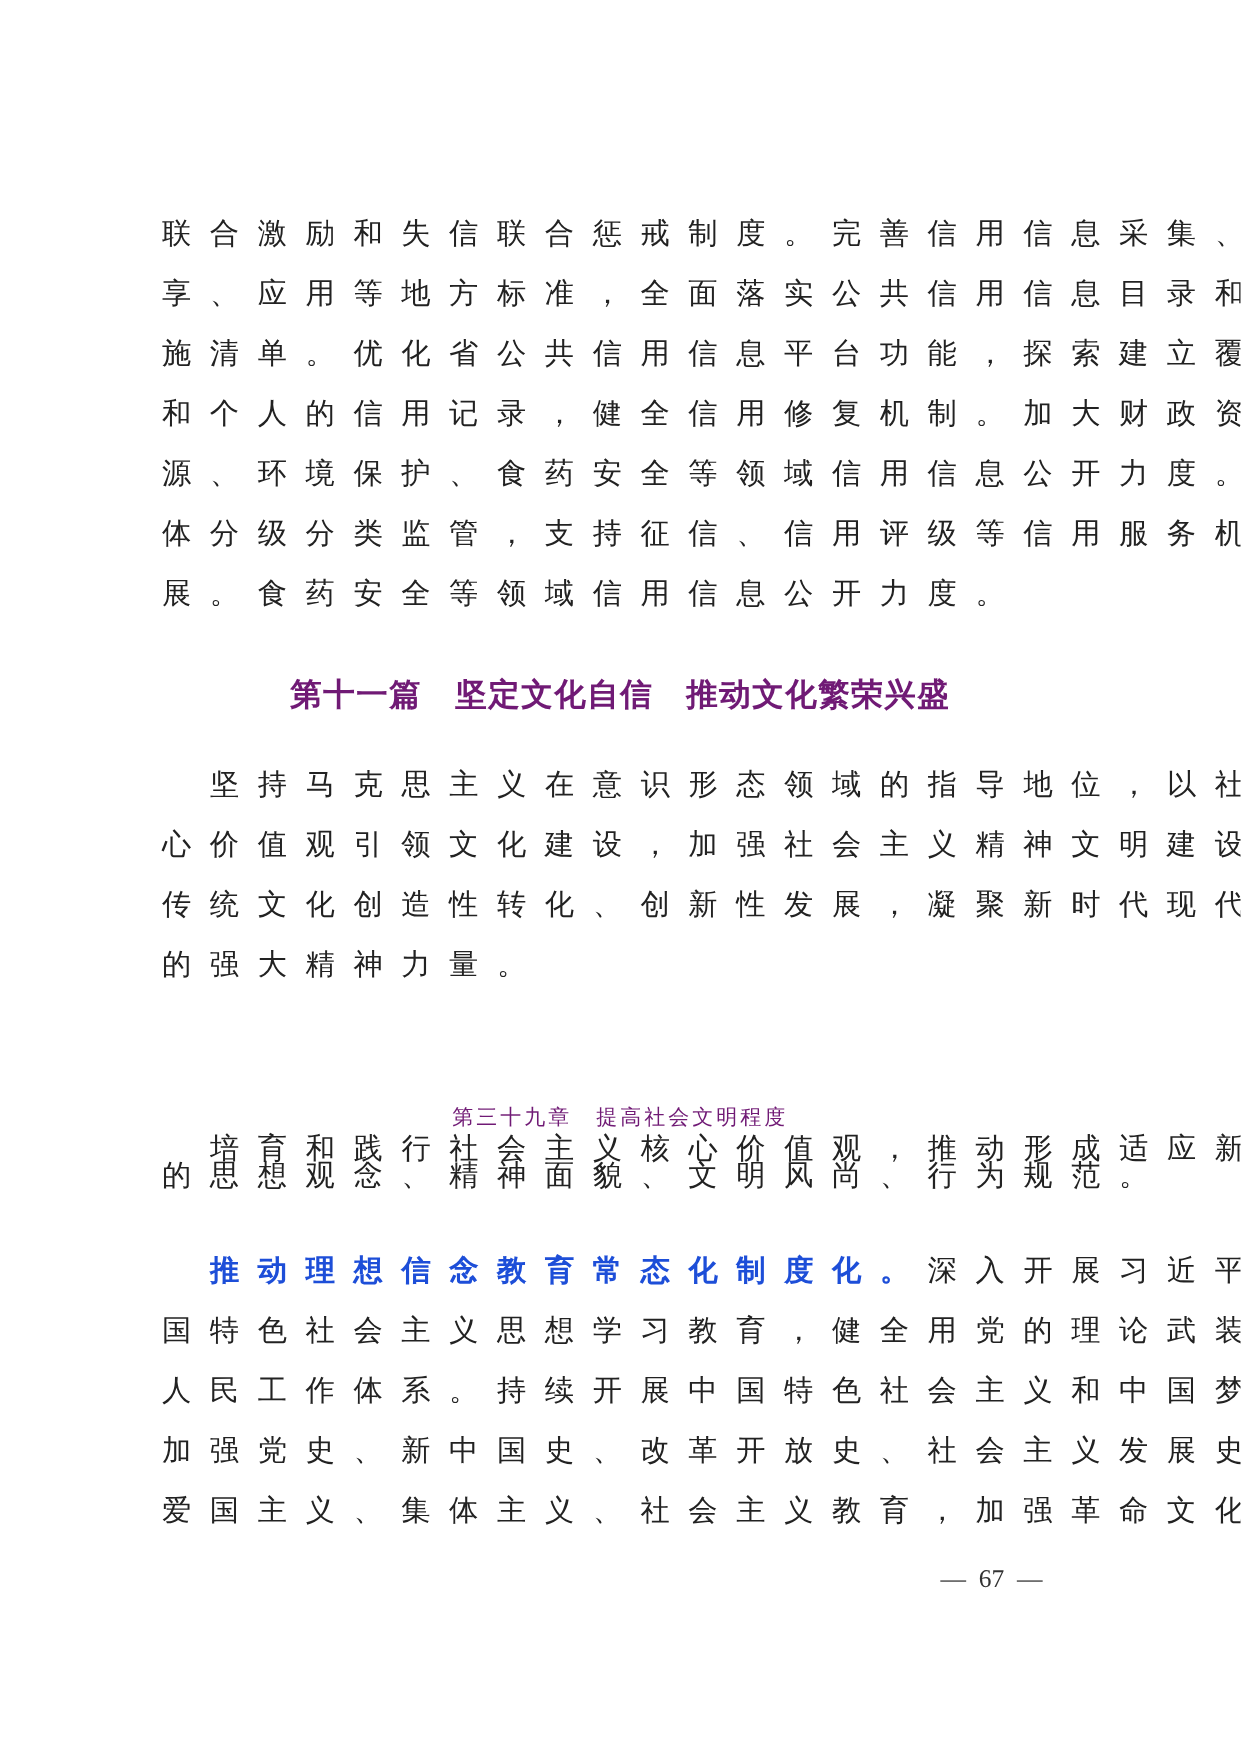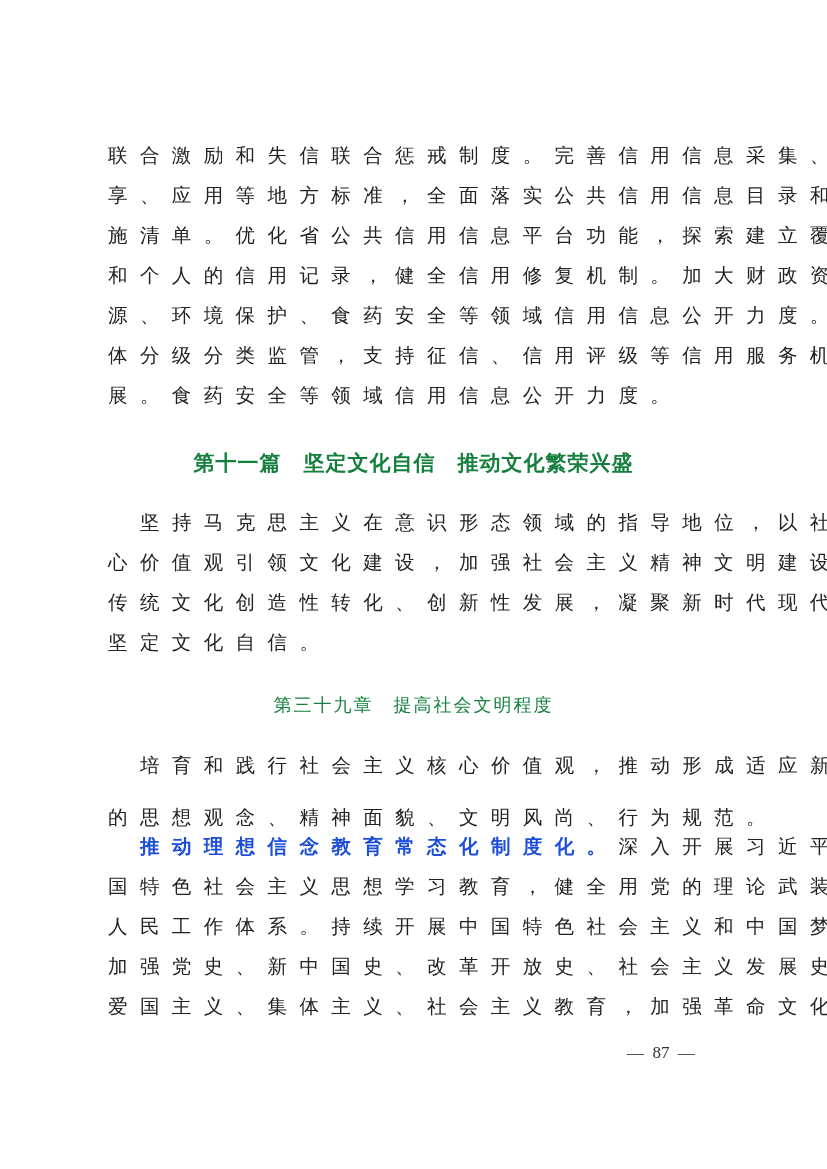--- a/index.html
+++ b/index.html
@@ -41,33 +41,34 @@
       color: #1d4ed8;
     }
     .heading {
       position: absolute;
       left: 0;
       width: 827px;
       text-align: center;
       height: 40px;
       line-height: 40px;
       white-space: pre;
-      color: #15803d;
+      color: #701a75;
     }
     .heading.part {
       font-size: 21px;
       font-weight: bold;
       letter-spacing: 1px;
       font-family: "DejaVu Serif", "Liberation Serif", serif;
     }
     .heading.chapter {
-      font-size: 18px;
+      font-size: 14px;
       font-weight: normal;
       letter-spacing: 2px;
       font-family: "DejaVu Serif", "Liberation Serif", serif;
+      margin-top: 40px;
     }
     .page-number {
       position: absolute;
       left: 606px;
       top: 1038px;
       width: 110px;
       height: 30px;
       line-height: 30px;
       text-align: center;
       font-size: 17px;
@@ -90,32 +91,32 @@
     <div class="line" style="top:336px">体分级分类监管，支持征信、信用评级等信用服务机构规范发</div>
     <div class="line" style="top:376px">展。食药安全等领域信用信息公开力度。</div>
   </div>
 
   <div class="heading part" style="top:443px">第十一篇　坚定文化自信　推动文化繁荣兴盛</div>
 
   <div>
     <div class="line indent" style="top:503px">坚持马克思主义在意识形态领域的指导地位，以社会主义核</div>
     <div class="line" style="top:543px">心价值观引领文化建设，加强社会主义精神文明建设，加快优秀</div>
     <div class="line" style="top:583px">传统文化创造性转化、创新性发展，凝聚新时代现代化强省建设</div>
-    <div class="line" style="top:623px">坚定文化自信。</div>
+    <div class="line" style="top:623px">的强大精神力量。</div>
   </div>
 
   <div class="heading chapter" style="top:685px">第三十九章　提高社会文明程度</div>
 
   <div>
     <div class="line indent" style="top:746px">培育和践行社会主义核心价值观，推动形成适应新时代要求</div>
-    <div class="line" style="top:798px">的思想观念、精神面貌、文明风尚、行为规范。</div>
+    <div class="line" style="top:764px">的思想观念、精神面貌、文明风尚、行为规范。</div>
   </div>
 
   <div>
     <div class="line indent" style="top:827px"><span class="lead">推动理想信念教育常态化制度化。</span><span>深入开展习近平新时代中</span></div>
     <div class="line" style="top:867px">国特色社会主义思想学习教育，健全用党的理论武装全党、教育</div>
     <div class="line" style="top:907px">人民工作体系。持续开展中国特色社会主义和中国梦宣传教育，</div>
     <div class="line" style="top:947px">加强党史、新中国史、改革开放史、社会主义发展史教育，加强</div>
     <div class="line" style="top:987px">爱国主义、集体主义、社会主义教育，加强革命文化研究阐释和</div>
   </div>
 
-  <div class="page-number">—  87  —</div>
+  <div class="page-number">—  67  —</div>
 </div>
 
 </body></html>

